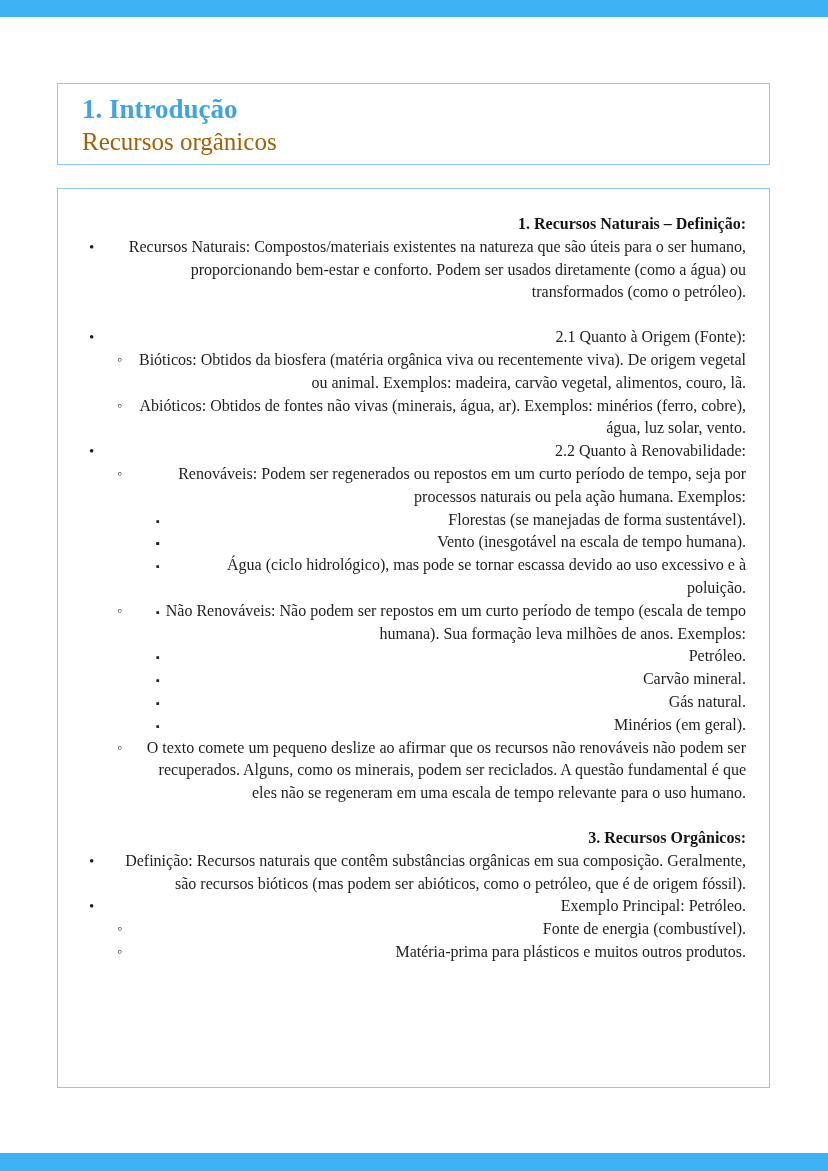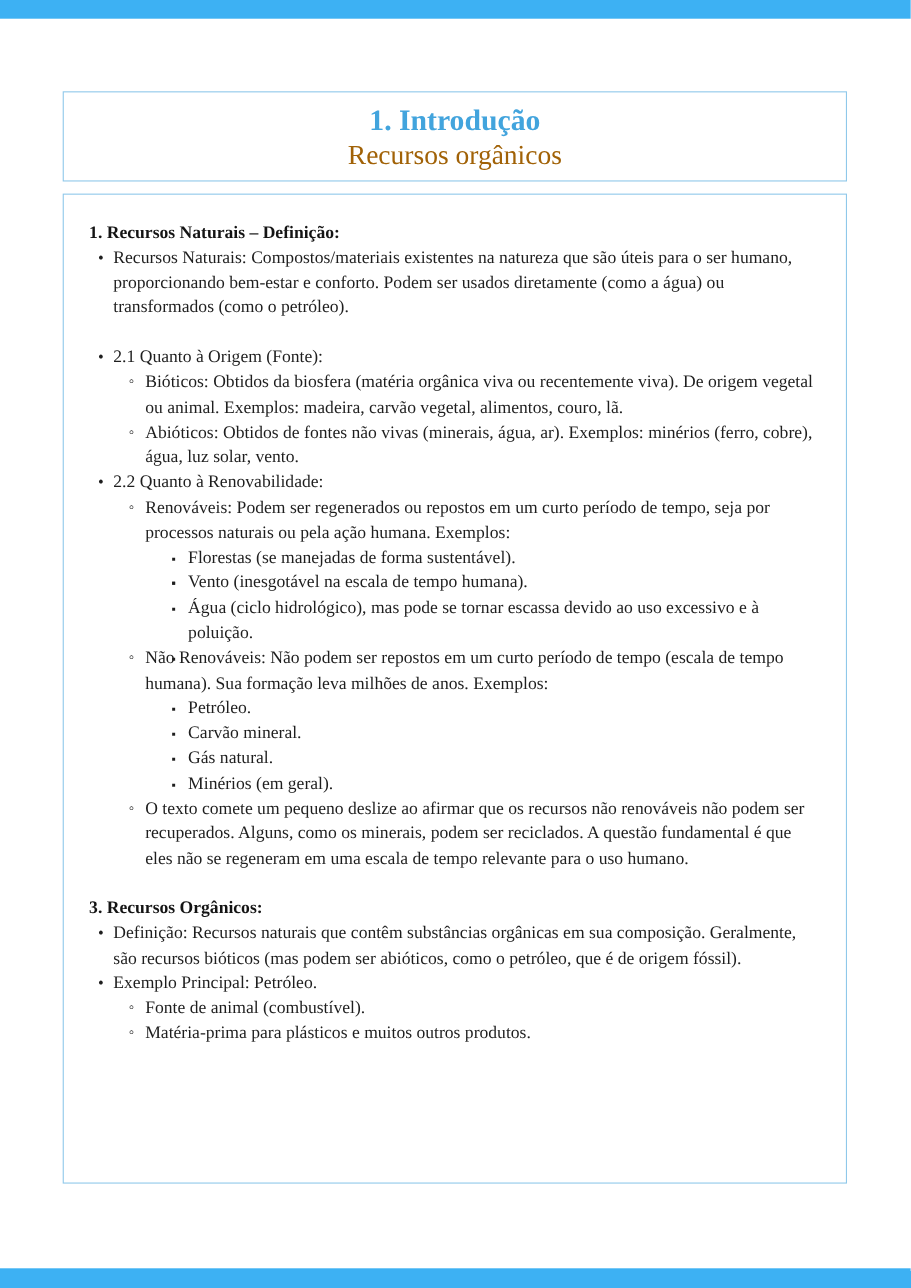--- a/index.html
+++ b/index.html
@@ -45,23 +45,24 @@
     margin: 0;
   }
   .page-subtitle {
     font-size: 25px;
     color: #a16207;
     line-height: 26px;
     margin-top: 3px;
   }
 
   .notes-card {
-    top: 176px;
+    top: 188px;
     min-height: 900px;
     padding: 24px 23px 5px 23px;
+    text-align: right;
   }
   .section + .section { margin-top: 22px; }
   .section-heading {
     font-size: 16px;
     font-weight: bold;
     color: #141414;
     line-height: 22.8px;
   }
   .item {
     position: relative;
@@ -79,21 +80,21 @@
   .item.l2 { padding-left: 51px; }
   .item.l2 > .marker { left: 36px; font-size: 14px; }
   .item.l3 { padding-left: 90px; }
   .item.l3 > .marker { left: 75px; font-size: 11px; top: 1px; }
 </style>
 </head>
 <body>
 
 <div class="accent-bar top" style="background: rgb(61, 177, 243);"></div>
 
-<div class="card header-card" style="border-color: rgb(143, 200, 234); text-align: center;">
+<div class="card header-card" style="border-color: rgb(143, 200, 234);">
   <div class="page-title" style="color: rgb(66, 164, 221);">1. Introdução</div>
   <div class="page-subtitle">Recursos orgânicos</div>
 </div>
 
 <div class="card notes-card" id="notes-card" style="border-color: rgb(143, 200, 234);">
     <div class="section">
       <div class="section-heading">1. Recursos Naturais – Definição:</div>
       <div class="item l1"><span class="marker">•</span><span>Recursos Naturais: Compostos/materiais existentes na natureza que são úteis para o ser humano, proporcionando bem-estar e conforto. Podem ser usados diretamente (como a água) ou transformados (como o petróleo).</span></div>
     </div>
     <div class="section">
@@ -111,18 +112,18 @@
       <div class="item l3"><span class="marker">▪</span><span>Petróleo.</span></div>
       <div class="item l3"><span class="marker">▪</span><span>Carvão mineral.</span></div>
       <div class="item l3"><span class="marker">▪</span><span>Gás natural.</span></div>
       <div class="item l3"><span class="marker">▪</span><span>Minérios (em geral).</span></div>
       <div class="item l2"><span class="marker">◦</span><span>O texto comete um pequeno deslize ao afirmar que os recursos não renováveis não podem ser recuperados. Alguns, como os minerais, podem ser reciclados. A questão fundamental é que eles não se regeneram em uma escala de tempo relevante para o uso humano.</span></div>
     </div>
     <div class="section">
       <div class="section-heading">3. Recursos Orgânicos:</div>
       <div class="item l1"><span class="marker">•</span><span>Definição: Recursos naturais que contêm substâncias orgânicas em sua composição. Geralmente, são recursos bióticos (mas podem ser abióticos, como o petróleo, que é de origem fóssil).</span></div>
       <div class="item l1"><span class="marker">•</span><span>Exemplo Principal: Petróleo.</span></div>
-      <div class="item l2"><span class="marker">◦</span><span>Fonte de animal (combustível).</span></div>
+      <div class="item l2"><span class="marker">◦</span><span>Fonte de energia (combustível).</span></div>
       <div class="item l2"><span class="marker">◦</span><span>Matéria-prima para plásticos e muitos outros produtos.</span></div>
     </div>
   </div>
 
 <div class="accent-bar bottom" style="background: rgb(61, 177, 243);"></div>
 
 </body></html>

